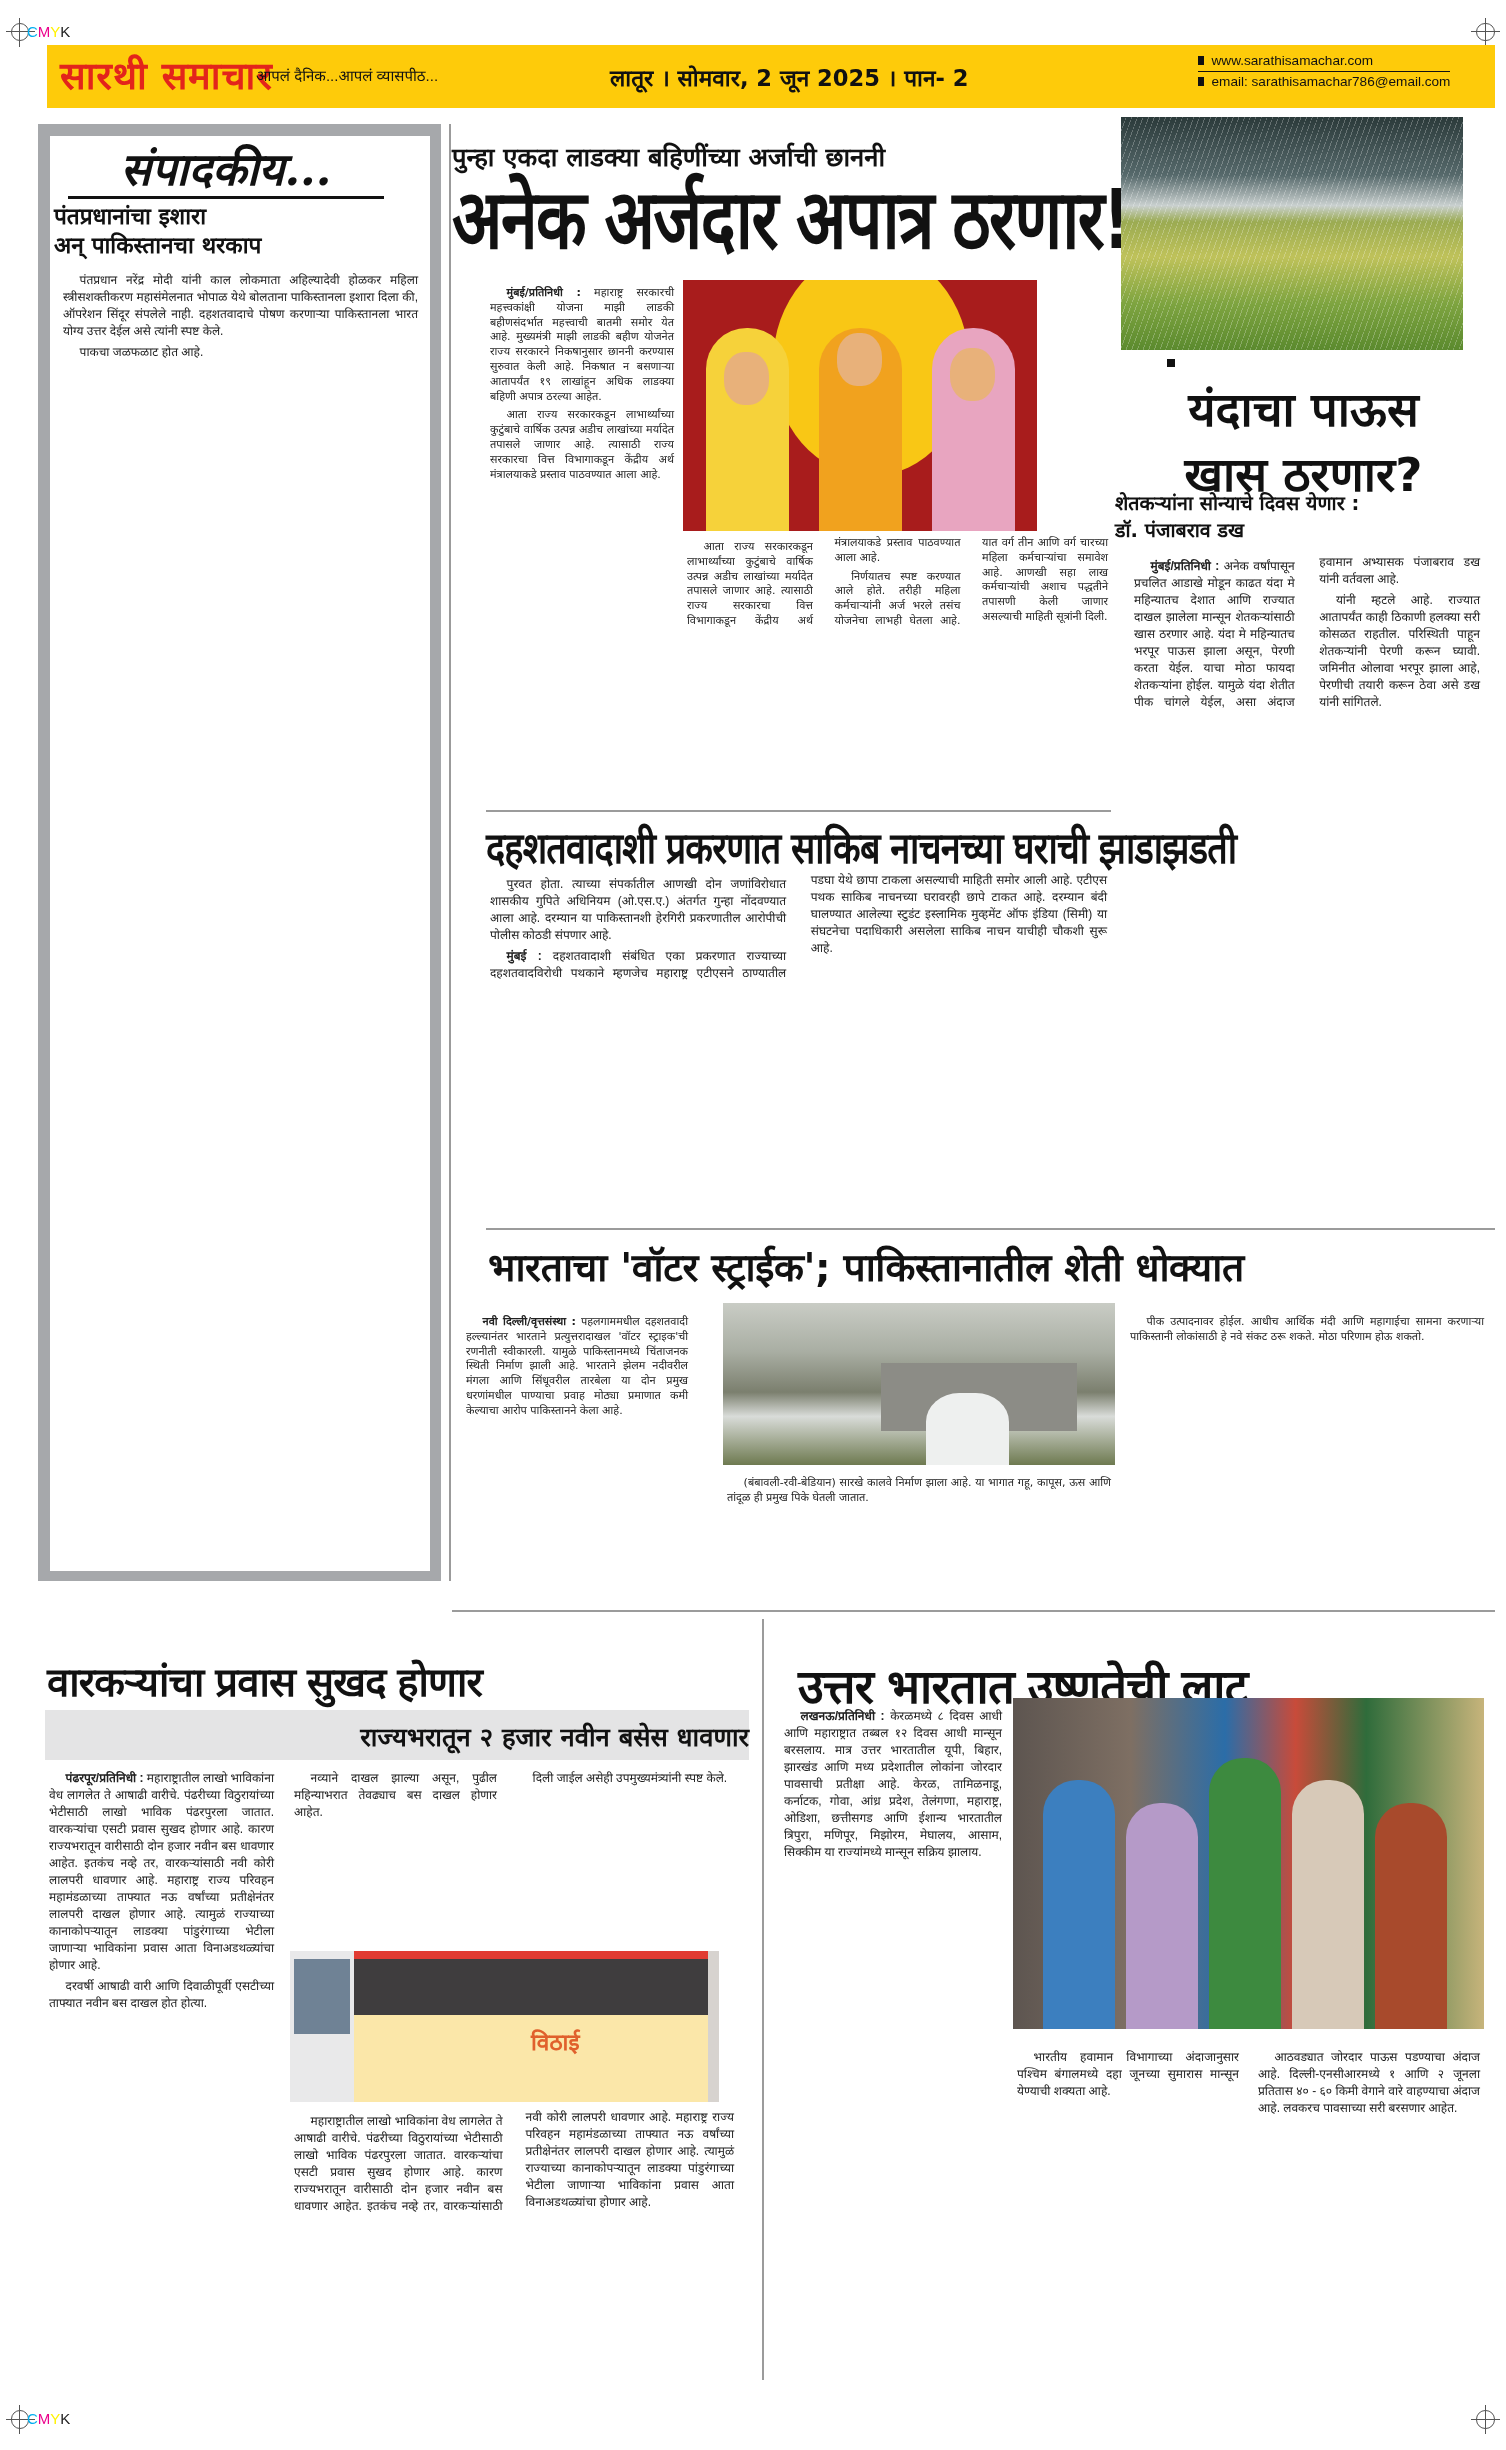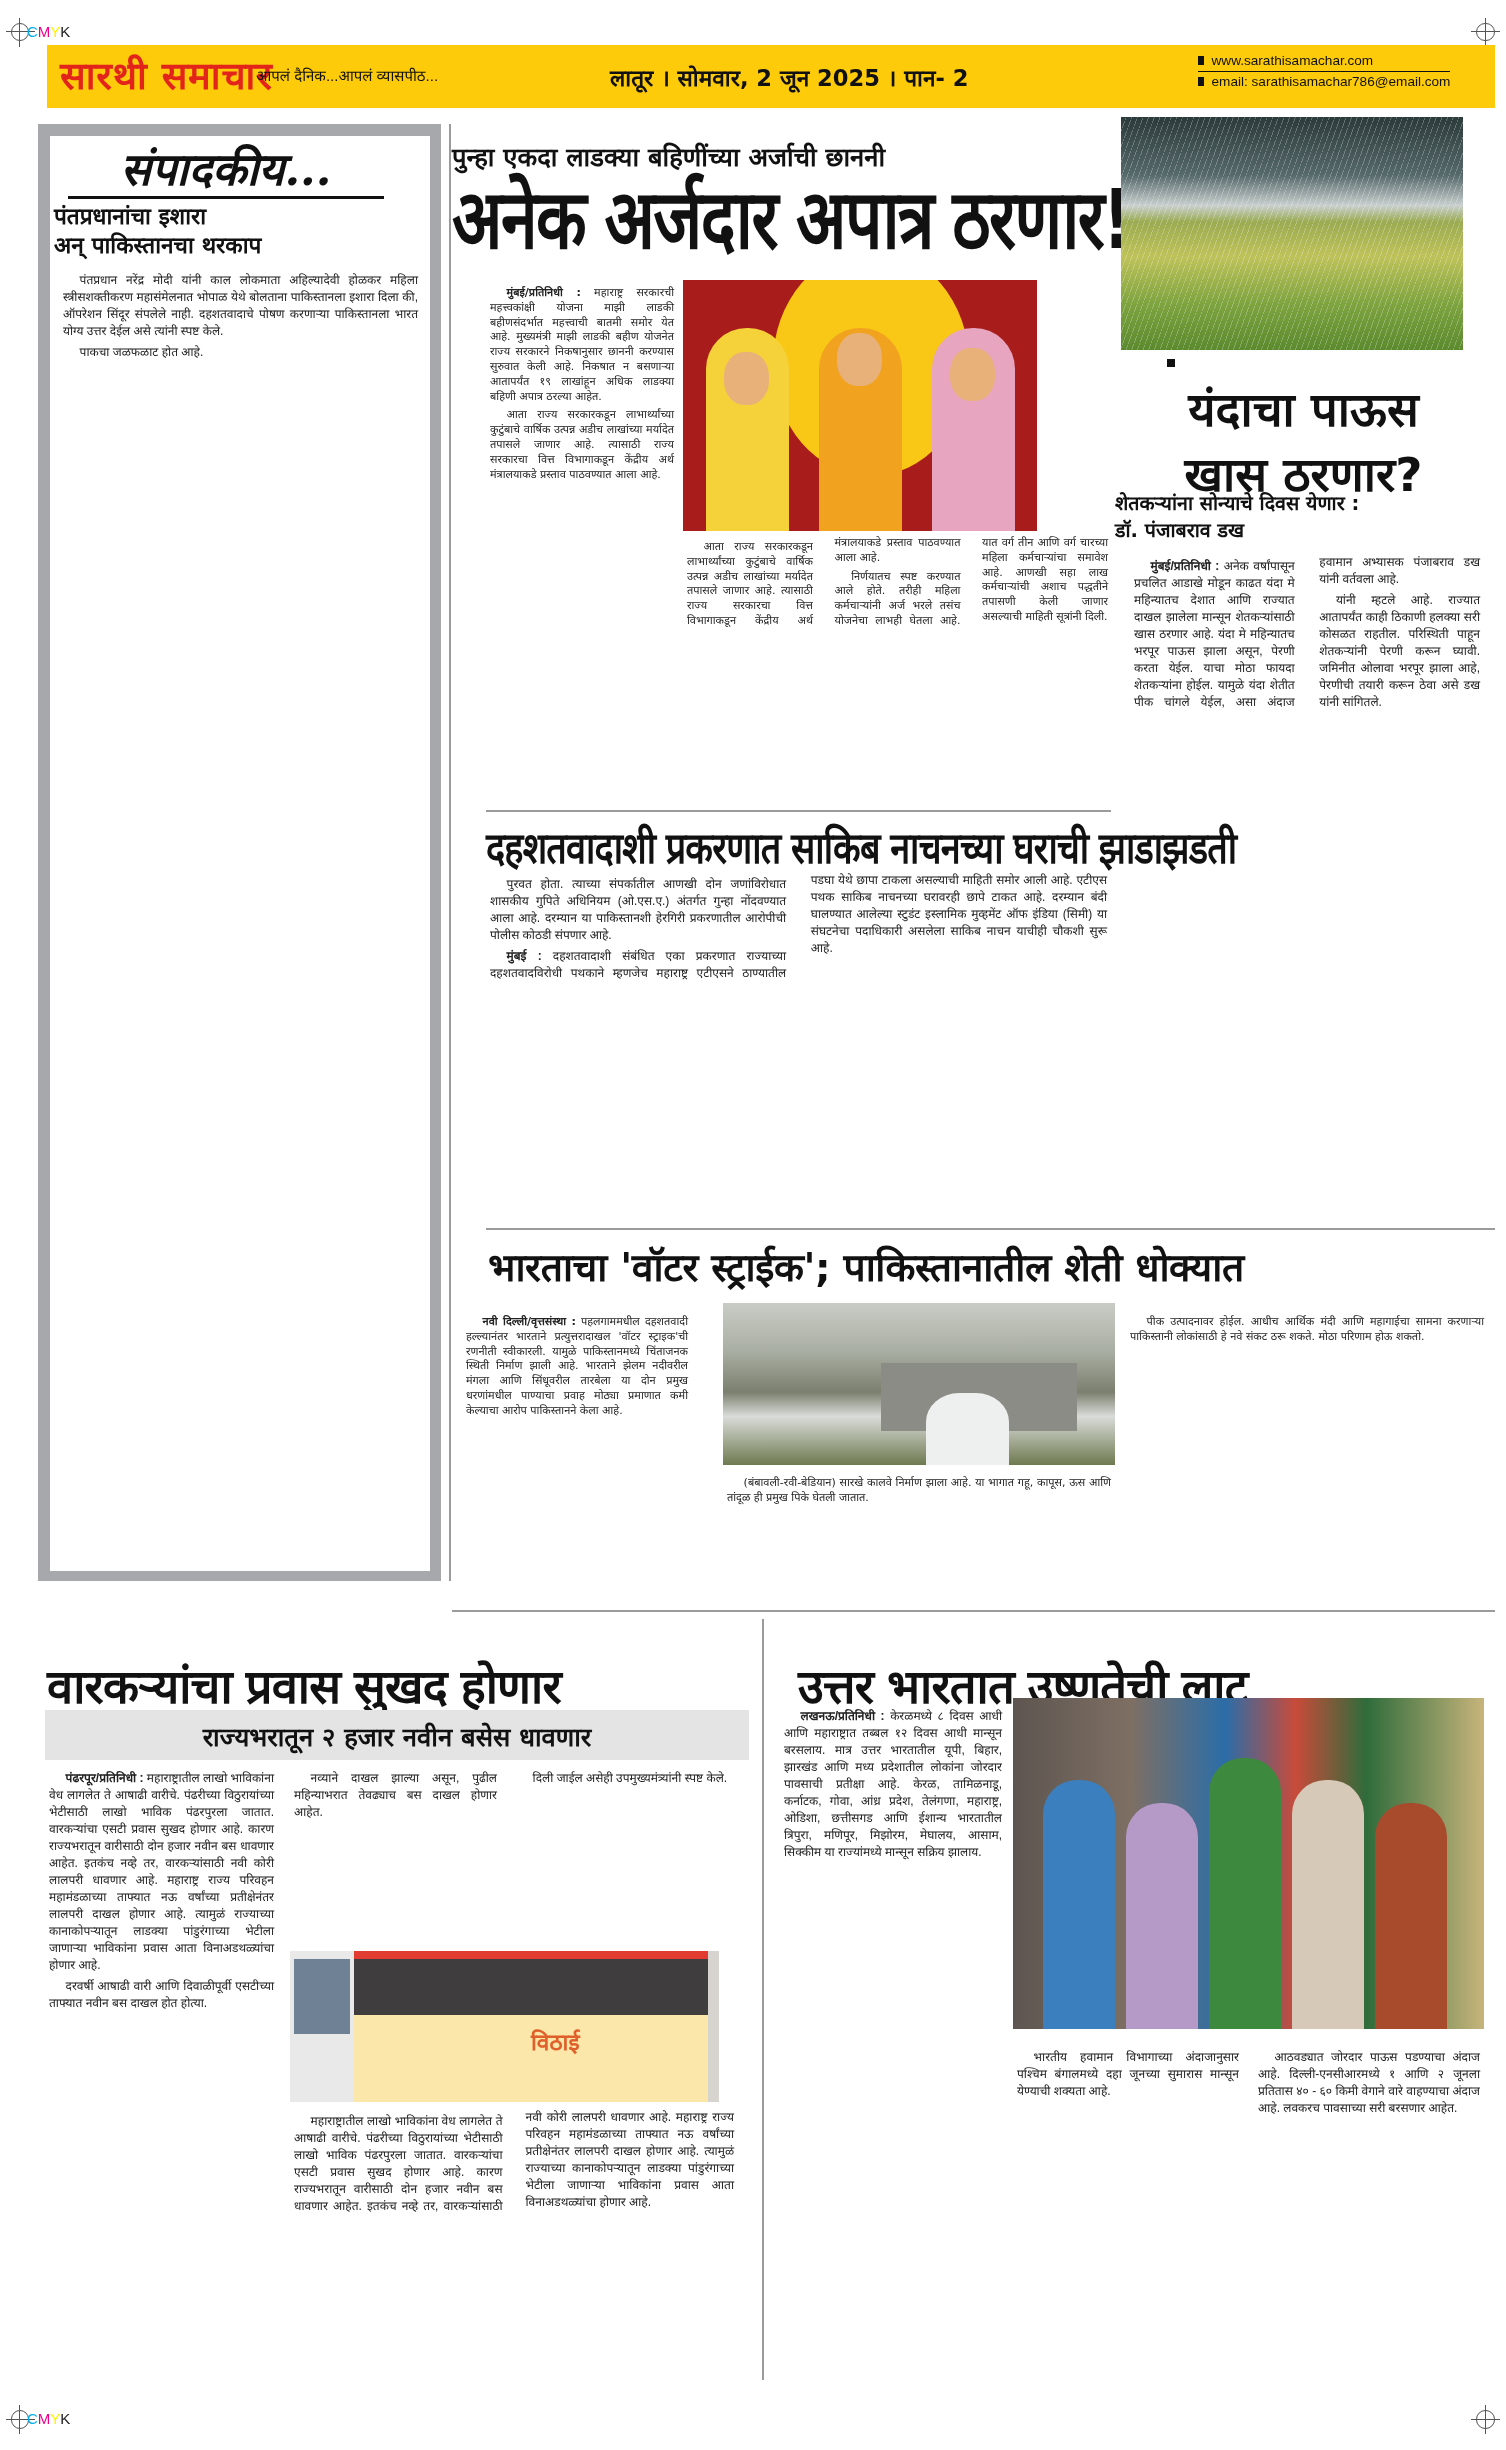--- a/index.html
+++ b/index.html
@@ -54,24 +54,24 @@
   .rain-sub { left:1115px; top:490px; width:377px; text-align:left; font-size:19.6px; font-weight:bold; line-height:27px; }
 
   .h-ats { left:486px; top:817px; font-size:36px; font-weight:900; letter-spacing:-0.8px;
            font-family:"DejaVu Sans Condensed","DejaVu Sans", sans-serif; transform:scaleY(1.2); transform-origin:left top; }
   .h-water { left:488px; top:1239px; font-size:39px; font-weight:bold; letter-spacing:-0.4px; }
   .dam-img { left:723px; top:1303px; width:392px; height:162px;
     background:linear-gradient(180deg,#c9ccc5 0%,#a9aea3 30%,#7b7f6e 55%,#d9dcd9 70%,#6e7a50 100%); }
   .dam-img .wall { position:absolute; left:158px; top:60px; width:196px; height:68px; background:#8c8c86; }
   .dam-img .spill { position:absolute; left:203px; top:90px; width:83px; height:72px; background:#eef0ef; border-radius:40% 40% 0 0; }
 
-  .h-bus { left:47px; top:1653px; font-size:47px; font-weight:900; letter-spacing:-0.8px;
+  .h-bus { left:47px; top:1653px; font-size:40px; font-weight:900; letter-spacing:-0.8px;
            font-family:"DejaVu Sans Condensed","DejaVu Sans", sans-serif;text-align:center; }
   .bus-sub-bar { left:45px; top:1710px; width:704px; height:50px; background:#e4e4e5; }
-  .bus-sub { left:45px; top:1719px; width:704px; text-align:center; font-size:25.6px; font-weight:bold; }
+  .bus-sub { left:45px; top:1719px; width:704px; text-align:right; font-size:25.6px; font-weight:bold; }
   .bus-img { left:290px; top:1951px; width:429px; height:151px; background:#d7d3cf; overflow:hidden; }
   .bus-img .front { position:absolute; left:0; top:0; width:64px; height:151px; background:#e9e9ea; }
   .bus-img .glass { position:absolute; left:3.8px; top:7.5px; width:56px; height:75px; background:#6f8295; }
   .bus-img .body { position:absolute; left:64px; top:0; width:354px; height:151px; background:#fbe7a9; }
   .bus-img .win { position:absolute; left:64px; top:0; width:354px; height:64px; background:#3f3d3e; }
   .bus-img .roof { position:absolute; left:64px; top:0; width:354px; height:7.5px; background:#e13b32; }
   .bus-img .logo { position:absolute; left:241px; top:75px; color:#e0602c; font-size:22.6px; font-weight:bold; }
 
   .h-heat { left:798px; top:1653px; font-size:47px; font-weight:900; letter-spacing:-0.8px;
             font-family:"DejaVu Sans Condensed","DejaVu Sans", sans-serif; }

